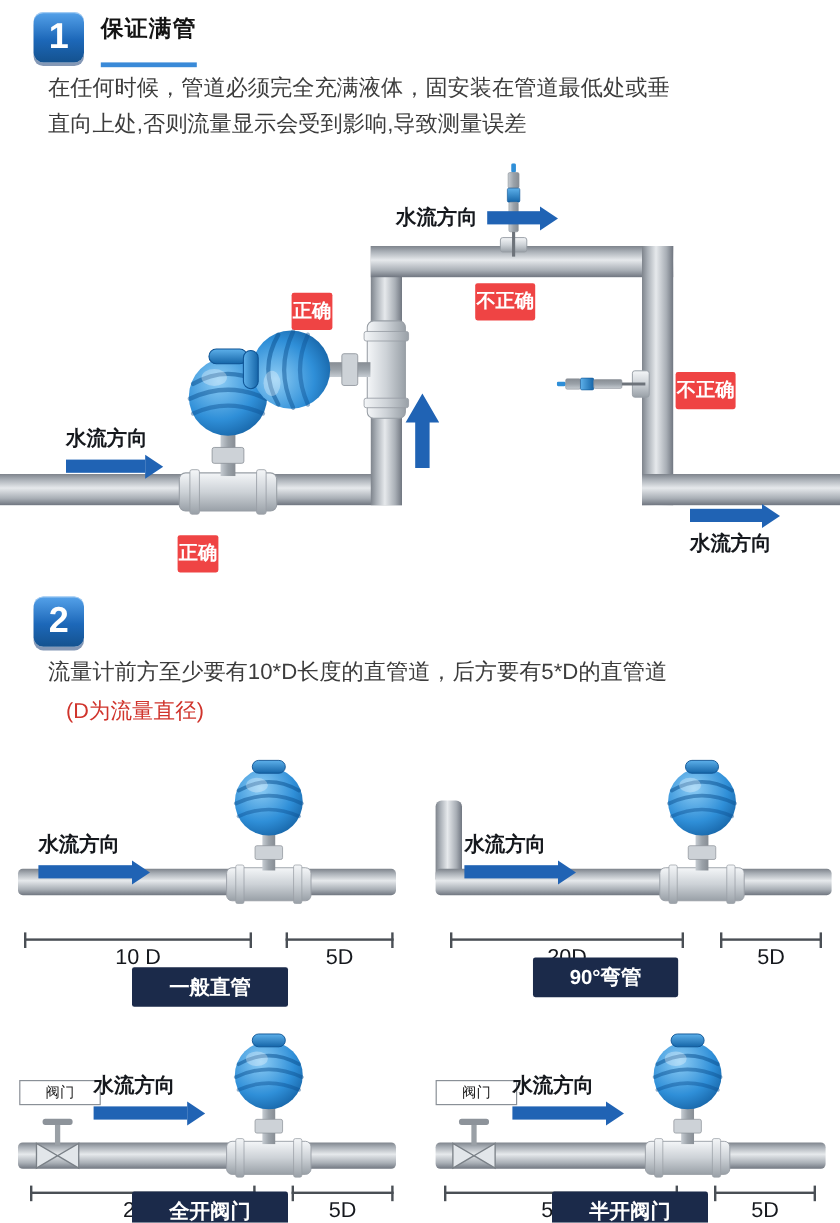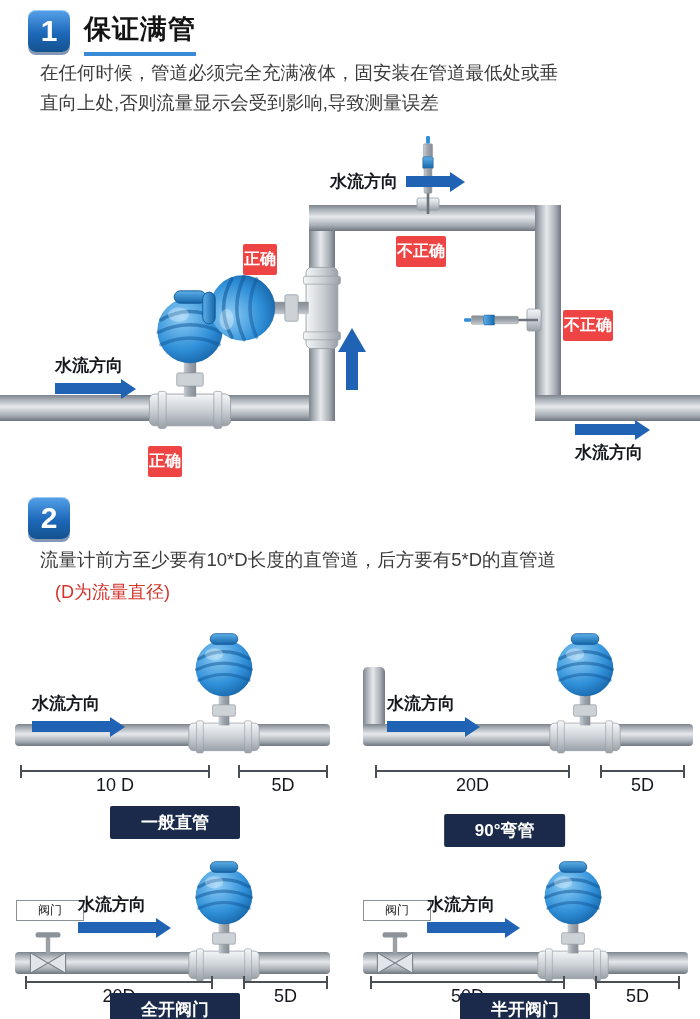--- a/index.html
+++ b/index.html
@@ -4,42 +4,42 @@
 <style>
   html,body{margin:0;padding:0;background:#fff;}
   .page{position:relative;width:700px;height:1019px;background:#ffffff;overflow:hidden;
         font-family:"Liberation Sans","DejaVu Sans",sans-serif;border-right:1px solid #e2e2e2;}
 
   
   .num-badge{position:absolute;width:42px;height:42px;border-radius:8px;
     background:linear-gradient(180deg,#55a2ea 0%,#1d68b9 55%,#14528f 100%);
     color:#fff;font-size:30px;font-weight:bold;display:flex;align-items:center;justify-content:center;
     box-shadow:0 3px 0 rgba(10,50,110,.5), inset 0 1px 0 rgba(255,255,255,.45);}
-  .sec-title{position:absolute;font-size:27px;font-weight:bold;color:#141414;
-    border-bottom:4px solid #3a8ad8;padding-bottom:5px;letter-spacing:1px;}
+  .sec-title{position:absolute;font-size:19px;font-weight:bold;color:#141414;
+    border-bottom:4px solid #3a8ad8;padding-bottom:15px;letter-spacing:1px;}
   .sec-desc{position:absolute;font-size:18.5px;color:#3c3c3c;line-height:1.6;margin:0;}
   .note-red{position:absolute;font-size:18px;color:#d0342c;}
 
   
   .diag{position:absolute;}
   .diag svg{position:absolute;left:0;top:0;}
 
   .flow{position:absolute;display:flex;align-items:center;gap:8px;}
   .flow.col{flex-direction:column;align-items:flex-start;gap:6px;}
   .flow-text{font-size:17px;font-weight:bold;color:#15181d;white-space:nowrap;}
   .arr{height:11px;background:#2063b4;position:relative;display:block;}
   .arr::after{content:"";position:absolute;right:-15px;top:50%;transform:translateY(-50%);
     border-left:15px solid #2063b4;border-top:10px solid transparent;border-bottom:10px solid transparent;}
 
   .verdict{position:absolute;background:#ef4444;color:#fff;font-size:16px;font-weight:bold;
     padding:5px 1px;white-space:nowrap;border-radius:2px;}
   .caption{position:absolute;background:#1b2a4a;color:#fff;font-size:17px;font-weight:bold;
     padding:5px 31px;white-space:nowrap;border-radius:2px;}
 
-  .dim{position:absolute;}
+  .dim{position:absolute;margin-top:12px;}
   .dline{border-top:2px solid #4a4f55;position:relative;height:0;}
   .dline::before,.dline::after{content:"";position:absolute;top:-7px;width:2px;height:13px;background:#4a4f55;}
   .dline::before{left:0;}
   .dline::after{right:0;}
   .dlabel{font-size:18px;color:#15181d;text-align:center;margin-top:3px;}
 
   .valve-tag{position:absolute;font-size:12px;color:#222;border:1px solid #8a9097;background:#fff;
     padding:1px 21px;white-space:nowrap;}
 </style>
 </head>
@@ -199,21 +199,21 @@
       <span class="arr" style="width:78px"></span>
     </div>
     <div class="dim" style="left:20px;top:158px;width:195px">
       <div class="dline"></div>
       <div class="dlabel">20D</div>
     </div>
     <div class="dim" style="left:245px;top:158px;width:85px">
       <div class="dline"></div>
       <div class="dlabel">5D</div>
     </div>
-    <div class="caption" style="left:44%;top:202px;transform:translateX(-50%)">90°弯管</div>
+    <div class="caption" style="left:44%;top:186px;transform:translateX(-50%)">90°弯管</div>
   </div>
 
   <div class="diag" style="left:10px;top:845px;width:330px;height:174px">
     <svg width="330" height="174" viewBox="0 0 330 174">
       <rect x="5" y="107" width="315" height="22" rx="4" fill="url(#pipeGradH)"></rect>
       <use href="#valve" x="16" y="84" width="44" height="52"></use>
       <use href="#meter" x="168" y="9" width="92" height="130"></use>
     </svg>
     <div class="valve-tag" style="left:6px;top:55px">阀门</div>
     <div class="flow col" style="left:68px;top:48px">

